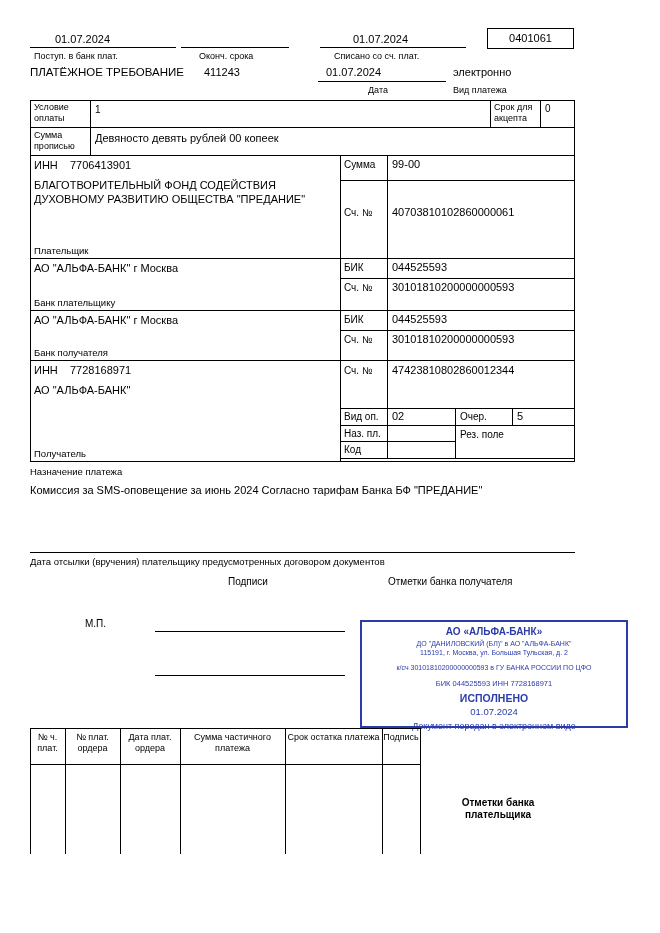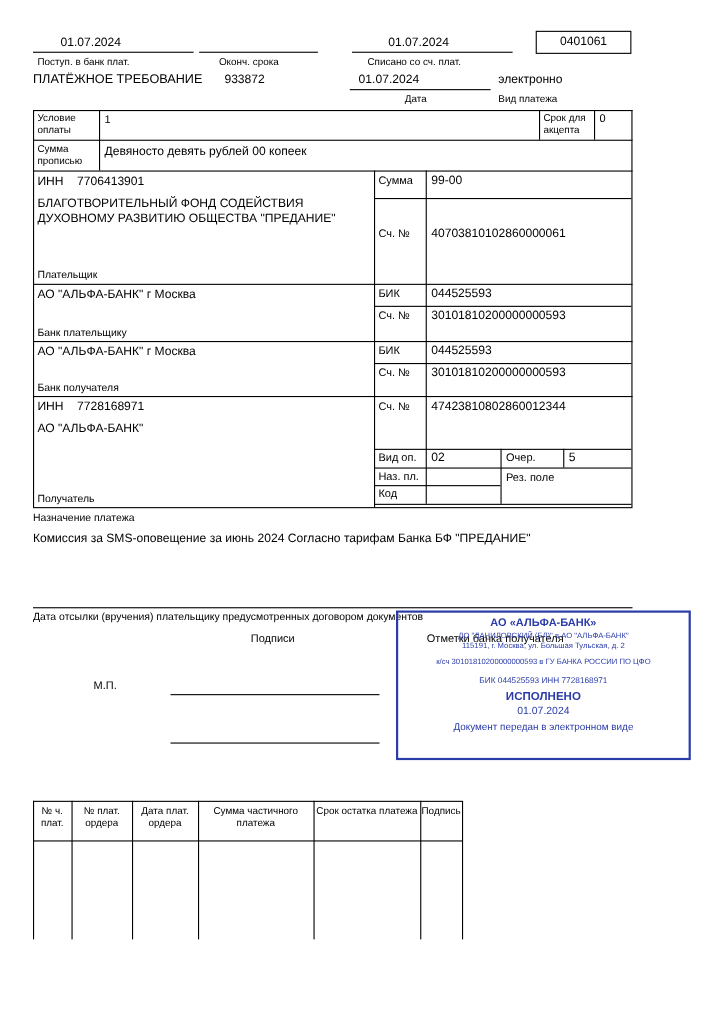--- a/index.html
+++ b/index.html
@@ -8,41 +8,41 @@
   .t{position:absolute;white-space:pre;}
   .w{position:absolute;white-space:normal;}
   .hl{position:absolute;height:1px;background:#000;}
   .vl{position:absolute;width:1px;background:#000;}
   .s9{font-size:9px;line-height:10.5px;}
   .s95{font-size:9.5px;line-height:11px;}
   .s10{font-size:10px;line-height:12px;}
   .s11{font-size:11px;line-height:13px;}
   .b{font-weight:bold;}
   .ctr{text-align:center;}
-  .stamp{position:absolute;left:360px;top:555px;width:268px;height:136px;
+  .stamp{position:absolute;left:360px;top:620px;width:268px;height:108px;
          border:2px solid #2b3ca8;color:#2b3ca8;display:flex;flex-direction:column;
          align-items:center;text-align:center;box-sizing:border-box;}
 </style>
 </head>
 <body>
 
 <div class="page">
 
   <div class="t s11" style="left:55px;top:33px">01.07.2024</div>
   <div class="hl" style="left:30px;top:47px;width:146px"></div>
   <div class="t s9" style="left:34px;top:51px">Поступ. в банк плат.</div>
   <div class="hl" style="left:181px;top:47px;width:108px"></div>
   <div class="t s9" style="left:199px;top:51px">Оконч. срока</div>
   <div class="t s11" style="left:353px;top:33px">01.07.2024</div>
   <div class="hl" style="left:320px;top:47px;width:146px"></div>
   <div class="t s9" style="left:334px;top:51px">Списано со сч. плат.</div>
   <div class="t s11 ctr" style="left:487px;top:28px;width:85px;height:19px;line-height:19px;border:1px solid #000">0401061</div>
 
   <div class="t" style="left:30px;top:66px;font-size:11.5px">ПЛАТЁЖНОЕ ТРЕБОВАНИЕ</div>
-  <div class="t s11" style="left:204px;top:66px">933872</div>
+  <div class="t s11" style="left:204px;top:66px">411243</div>
   <div class="t s11" style="left:326px;top:66px">01.07.2024</div>
   <div class="hl" style="left:318px;top:81px;width:128px"></div>
   <div class="t s9" style="left:368px;top:85px">Дата</div>
   <div class="t s11" style="left:453px;top:66px">электронно</div>
   <div class="t s9" style="left:453px;top:85px">Вид платежа</div>
 
   <div class="hl" style="left:30px;top:100px;width:545px"></div>
   <div class="hl" style="left:30px;top:127px;width:545px"></div>
   <div class="hl" style="left:30px;top:155px;width:545px"></div>
   <div class="hl" style="left:30px;top:258px;width:545px"></div>
@@ -144,14 +144,15 @@
   <div class="vl" style="left:382px;top:728px;height:126px"></div>
   <div class="vl" style="left:420px;top:728px;height:126px"></div>
 
   <div class="w s9 ctr" style="left:30px;top:732px;width:35px">№ ч. плат.</div>
   <div class="w s9 ctr" style="left:65px;top:732px;width:55px">№ плат. ордера</div>
   <div class="w s9 ctr" style="left:120px;top:732px;width:60px">Дата плат. ордера</div>
   <div class="w s9 ctr" style="left:180px;top:732px;width:105px">Сумма частичного платежа</div>
   <div class="w s9 ctr" style="left:285px;top:732px;width:97px">Срок остатка платежа</div>
   <div class="w s9 ctr" style="left:382px;top:732px;width:38px">Подпись</div>
 
+  <div class="w s10 b ctr" style="left:438px;top:797px;width:120px">Отметки банка плательщика</div>
 
 </div>
 
 </body></html>

